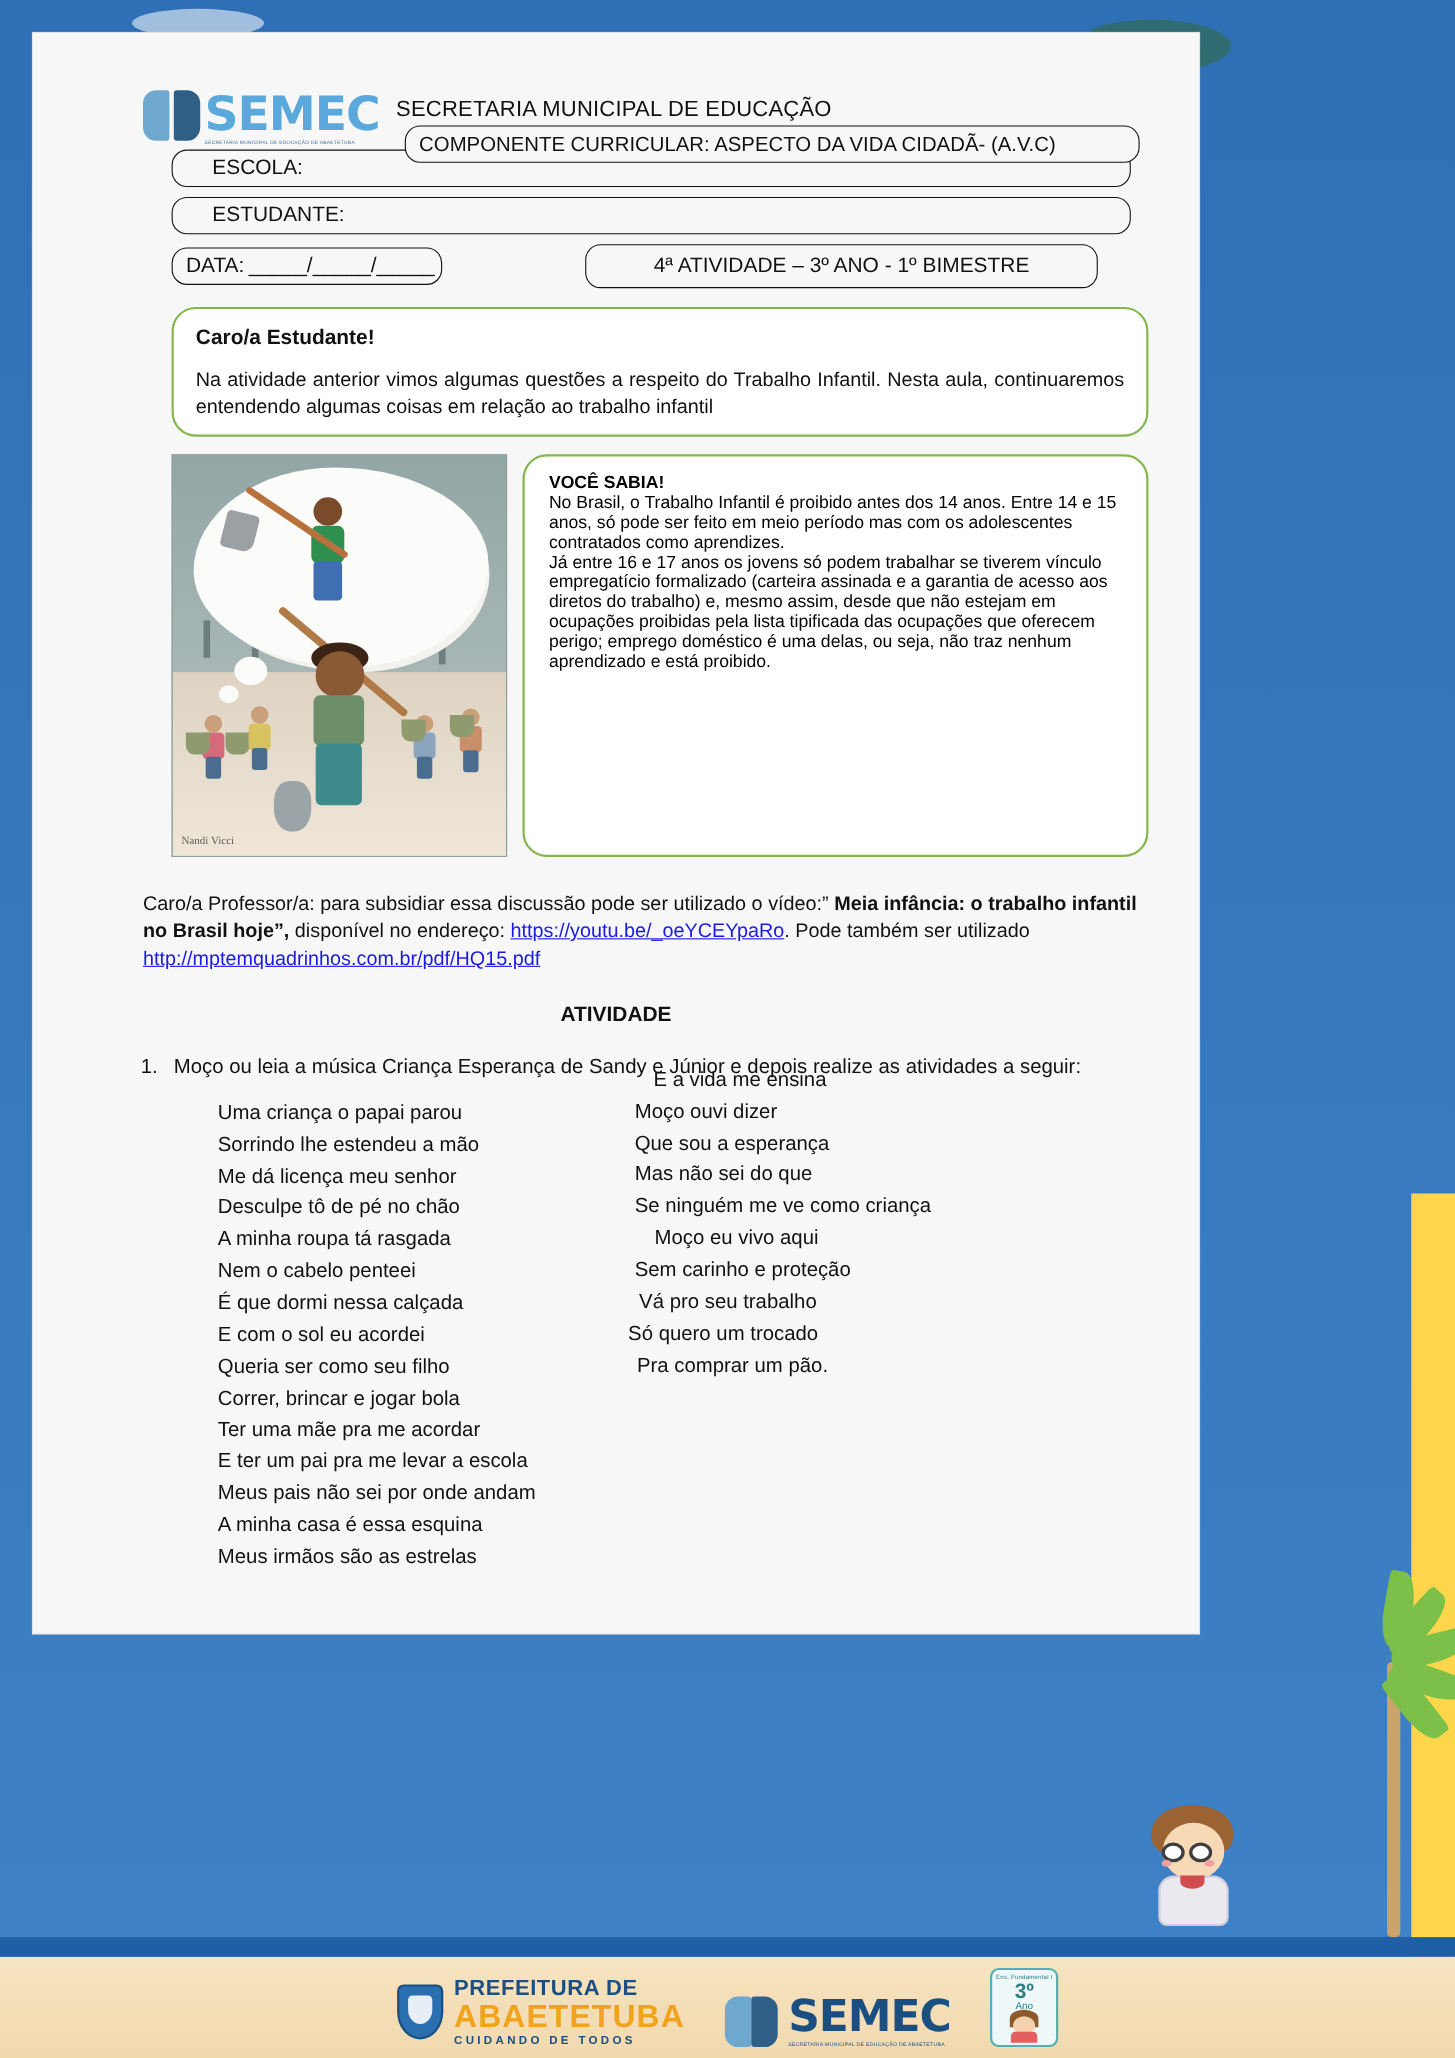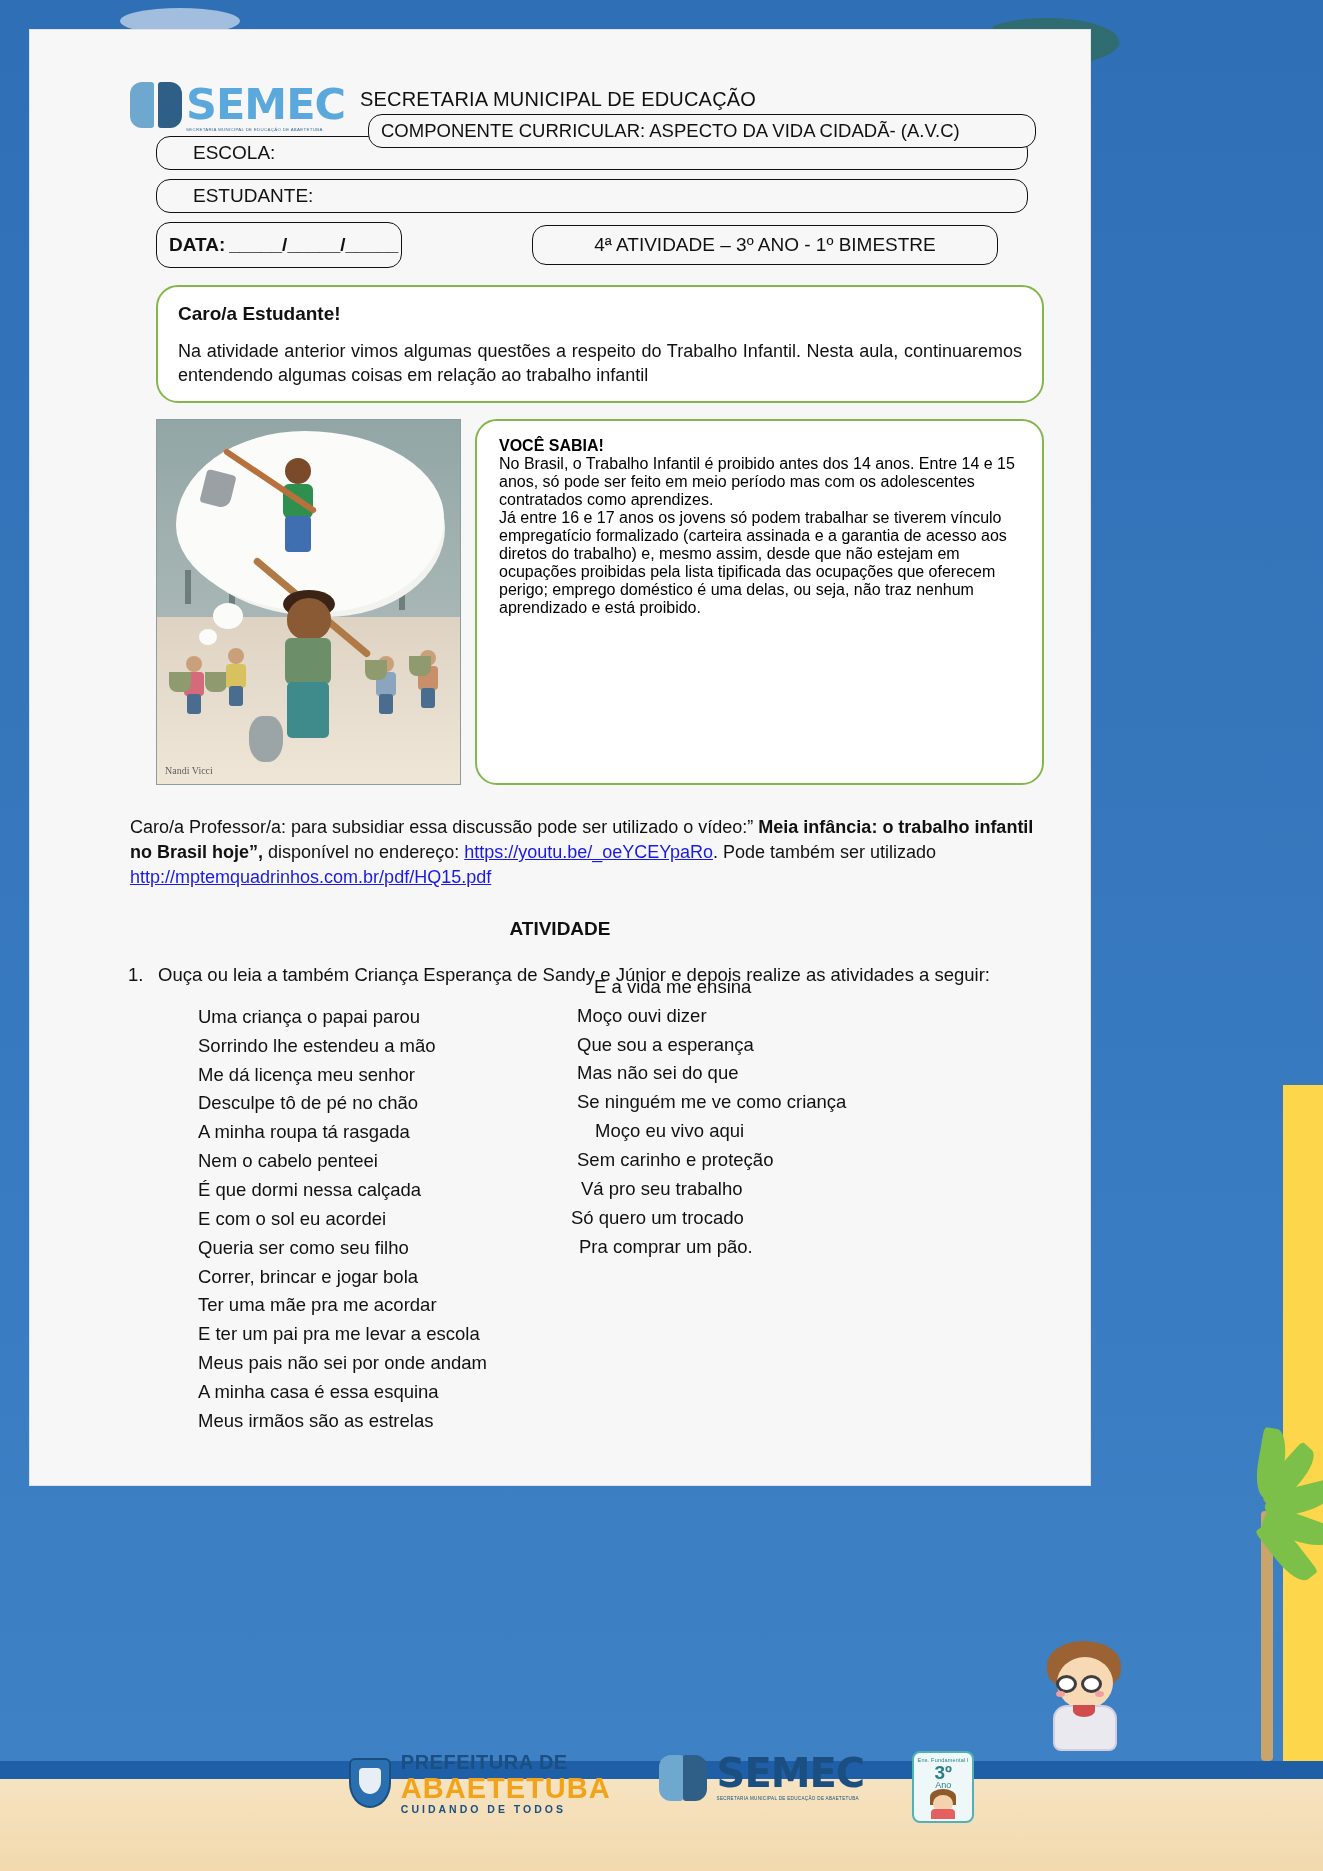--- a/index.html
+++ b/index.html
@@ -173,23 +173,22 @@
   .field.estudante { margin-top: 9px; }
 
   .row-3 {
     display: flex;
     align-items: center;
     margin: 9px 0 0 126px;
     width: 872px;
   }
   .data-box {
     width: 246px;
-    height: 46px;
+    height: 34px;
     position: relative;
-    font-weight: bold;
   }
   .date-lines {
     display: inline-block;
     margin-left: 4px;
     letter-spacing: 0;
   }
   .atividade-box {
     margin-left: 130px;
     width: 466px;
     height: 40px;
@@ -348,23 +347,23 @@
   .lyrics .col.right { padding-top: -10px; }
   .lyrics .col div { white-space: nowrap; }
   .lyrics .col.right div:nth-child(n) { text-align: left; }
 
   
   .footer {
     position: absolute;
     left: 0; right: 0; bottom: 10px;
     height: 110px;
     display: flex;
-    align-items: flex-start;
+    align-items: flex-end;
     justify-content: center;
-    gap: 48px;
+    gap: 36px;
   }
   .prefeitura {
     display: flex;
     align-items: center;
     gap: 10px;
   }
   .pref-shield {
     width: 42px; height: 50px;
     background: #2a6fb0;
     border-radius: 6px 6px 50% 50%;
@@ -550,21 +549,21 @@
   </div>
 
   <div class="prof-note">
     <span>Caro/a Professor/a: para subsidiar essa discussão pode ser utilizado o vídeo:” </span><b>Meia infância: o trabalho infantil no Brasil hoje”,</b><span> disponível no endereço: </span><a class="lnk" href="#">https://youtu.be/_oeYCEYpaRo</a><span>. Pode também ser utilizado </span><a class="lnk" href="#">http://mptemquadrinhos.com.br/pdf/HQ15.pdf</a>
   </div>
 
   <div class="atividade-title">ATIVIDADE</div>
 
   <div class="question">
     <div class="num">1.</div>
-    <div class="qtext"><span>Ouça ou leia a também </span><b>Criança Esperança</b><span> de Sandy e Júnior e depois realize as atividades a seguir:</span></div>
+    <div class="qtext"><span>Moço ou leia a música </span><b>Criança Esperança</b><span> de Sandy e Júnior e depois realize as atividades a seguir:</span></div>
   </div>
 
   <div class="lyrics">
     <div class="col left">
         <div>Uma criança o papai parou</div>
         <div>Sorrindo lhe estendeu a mão</div>
         <div>Me dá licença meu senhor</div>
         <div>Desculpe tô de pé no chão</div>
         <div>A minha roupa tá rasgada</div>
         <div>Nem o cabelo penteei</div>

